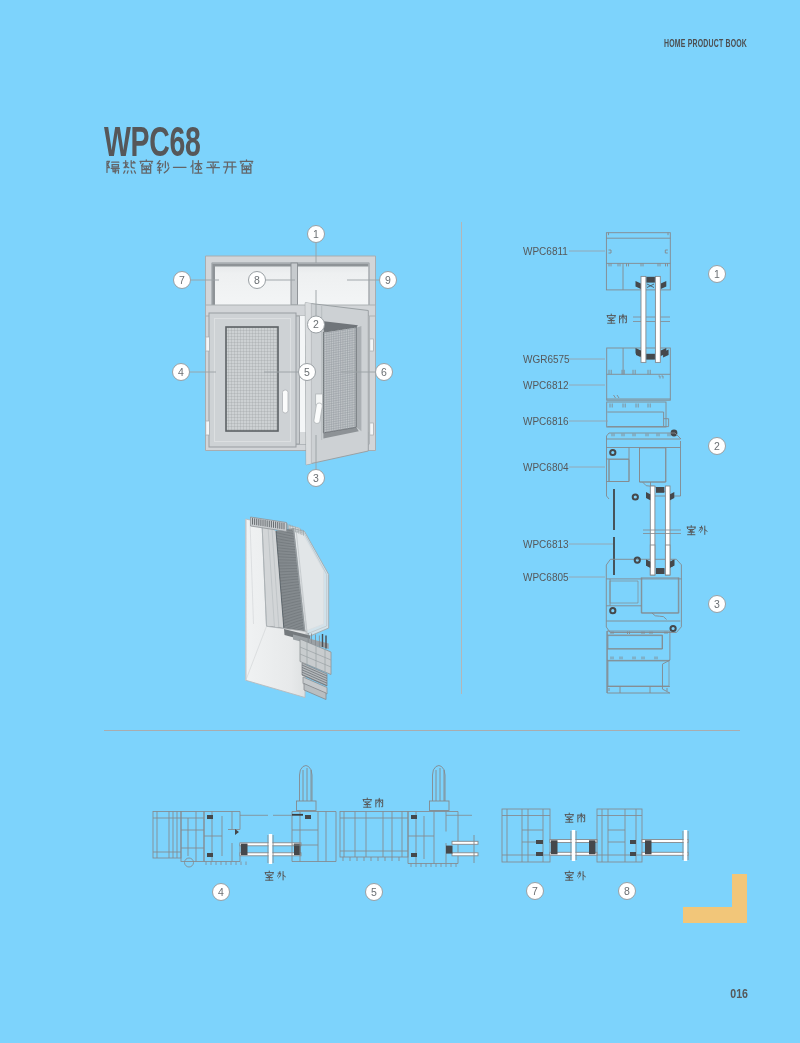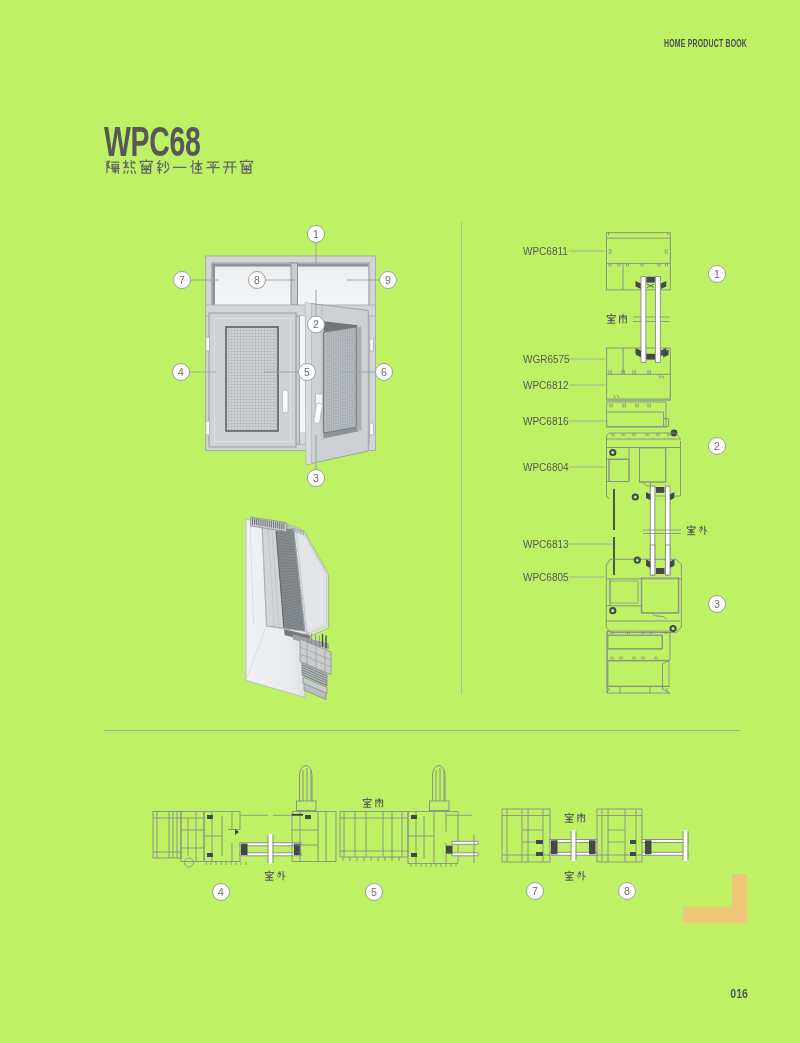--- a/index.html
+++ b/index.html
@@ -1,16 +1,16 @@
 <!DOCTYPE html>
 <html><head>
 <meta charset="utf-8">
 <style>
 html,body{margin:0;padding:0;background:#fff;}
-.page{position:relative;width:800px;height:1043px;background:#bef264;overflow:hidden;
+.page{position:relative;width:800px;height:1043px;background:#7dd3fc;overflow:hidden;
       font-family:"Liberation Sans", sans-serif;-webkit-font-smoothing:antialiased;transform:translateZ(0);}
 .abs{position:absolute;}
 svg text{font-family:"Liberation Sans", sans-serif;}
 </style>
 </head>
 <body>
 <div class="page">
 
 <div class="abs" style="left:567px;top:37px;width:180px;text-align:right;font-size:11px;font-weight:bold;color:#4d4e50;letter-spacing:0.3px;transform:scaleX(0.63);transform-origin:100% 50%;">HOME PRODUCT BOOK</div>
 

